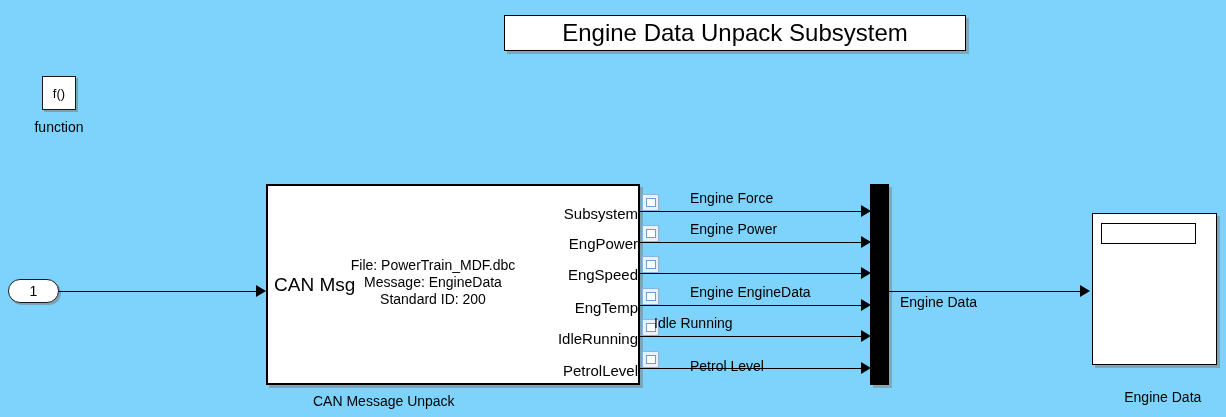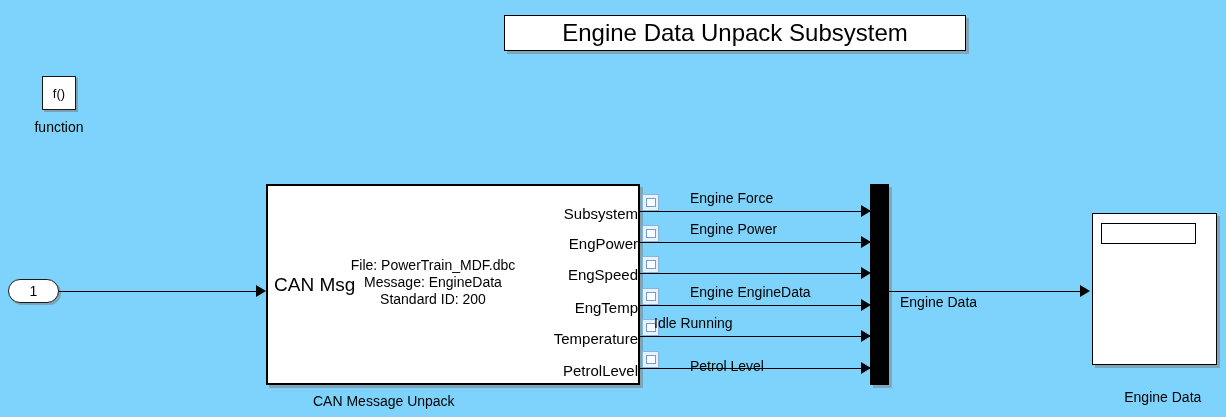--- a/index.html
+++ b/index.html
@@ -237,21 +237,21 @@
     <div class="lbl" style="left:6px; top:90px; font-size:19px;">CAN Msg</div>
 
     <div style="position:absolute; left:50px; top:71px; width:230px; text-align:center; font-size:14px; line-height:17px; white-space:pre-line; color:#000;">File: PowerTrain_MDF.dbc
 Message: EngineData
 Standard ID: 200</div>
 
     <div class="out-port-label" style="top:27px;">Subsystem</div>
     <div class="out-port-label" style="top:88px;">EngSpeed</div>
     <div class="out-port-label" style="top:57px;">EngPower</div>
     <div class="out-port-label" style="top:121px;">EngTemp</div>
-    <div class="out-port-label" style="top:152px;">Temperature</div>
+    <div class="out-port-label" style="top:152px;">IdleRunning</div>
     <div class="out-port-label" style="top:184px;">PetrolLevel</div>
   </div>
   <div class="lbl" id="unpack-block-label">CAN Message Unpack</div>
 
   <div class="sigspec-icon" style="left:642px; top:194px;"></div>
   <div class="sigspec-icon" style="left:642px; top:225px;"></div>
   <div class="sigspec-icon" style="left:642px; top:256px;"></div>
   <div class="sigspec-icon" style="left:642px; top:288px;"></div>
   <div class="sigspec-icon" style="left:642px; top:319px;"></div>
   <div class="sigspec-icon" style="left:642px; top:351px;"></div>

